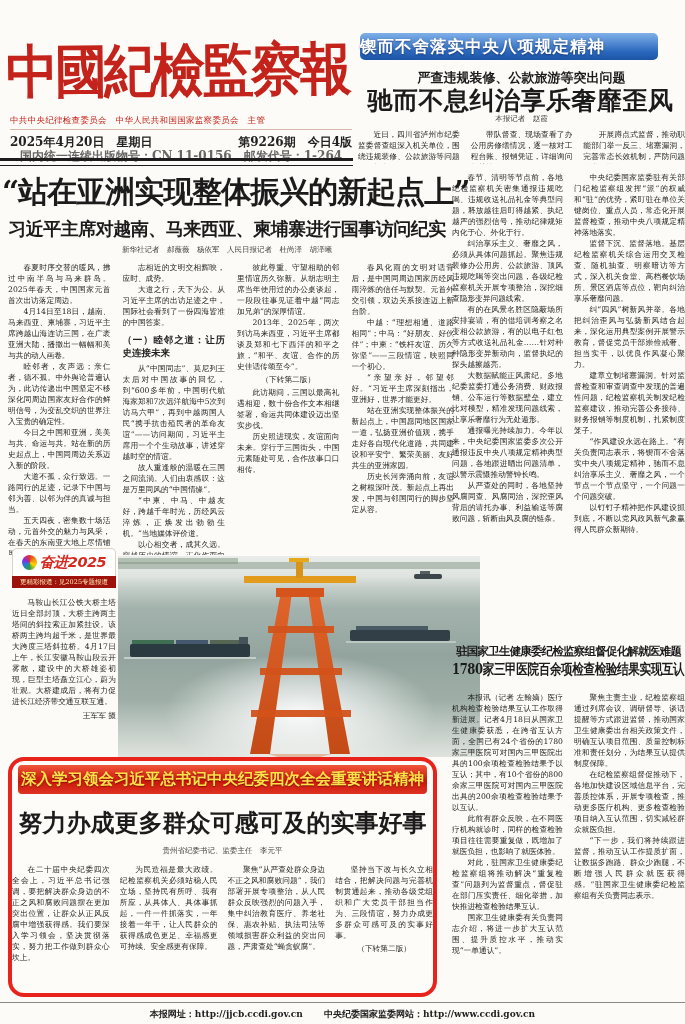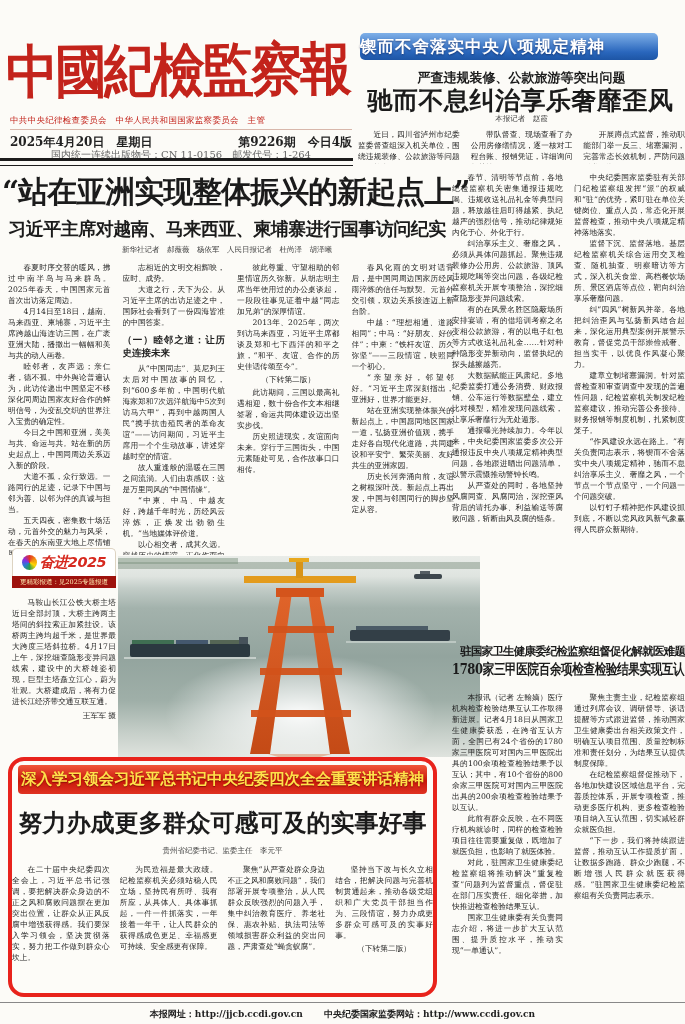--- a/index.html
+++ b/index.html
@@ -4,21 +4,21 @@
 <style>
   html,body{margin:0;padding:0;background:#e8e6e0;}
   #page{position:relative;width:685px;height:1024px;background:#fcfbf7;margin:0 auto;
         font-family:"DejaVu Serif","Liberation Serif",serif;color:#1b1b1b;overflow:hidden;}
   
   .mast-title{position:absolute;left:6px;top:26px;width:349px;height:88px;font-size:52px;line-height:88px;
         font-weight:bold;color:#c3231b;letter-spacing:-3px;white-space:nowrap;transform:scaleY(1.1) rotate(-0.6deg);}
   .mast-org{position:absolute;left:10px;top:115px;width:344px;font-size:8.5px;color:#c3231b;letter-spacing:.3px;}
   .date-row{position:absolute;left:10px;top:129px;width:342px;display:flex;justify-content:space-between;
         font-size:12px;font-weight:bold;color:#222;border-top:1px solid #d8b7ab;padding-top:4px;}
-  .pub-code{position:absolute;left:10px;top:148px;width:342px;text-align:center;font-size:10px;color:#666;}
+  .pub-code{position:absolute;left:10px;top:148px;width:342px;text-align:center;font-size:12px;color:#666;font-weight:bold;}
   .mast-rule{position:absolute;left:0;top:158px;width:353px;height:4px;border-top:3px solid #1d1d1d;border-bottom:1px solid #1d1d1d;}
   
   .banner{position:absolute;left:360px;top:33px;width:298px;height:27px;border-radius:5px;
         background:linear-gradient(180deg,#7fb0e8,#2a67bd 70%,#1d55a5);color:#fff;font-size:16.5px;font-weight:bold;
         text-align:left;line-height:27px;letter-spacing:1px;font-family:"DejaVu Sans","Liberation Sans",sans-serif;
         text-shadow:0 1px 2px rgba(0,0,40,.45);}
   .kicker{position:absolute;left:358px;top:69px;width:327px;text-align:center;font-size:13px;font-weight:bold;}
   .tr-headline{position:absolute;left:356px;top:84px;width:329px;text-align:center;font-size:25px;font-weight:bold;
         letter-spacing:.5px;white-space:nowrap;}
   .tr-byline{position:absolute;left:358px;top:114px;width:327px;text-align:center;font-size:7.5px;color:#444;}
@@ -54,21 +54,21 @@
   
   .redbox{position:absolute;left:8px;top:757px;width:429px;height:240px;border:4px solid #e8231c;border-radius:16px;
         background:#fdfcf8;box-sizing:border-box;}
   .ribbon{margin:4px 6px 0;height:29px;border-radius:4px;color:#ffe14a;font-size:15.5px;font-weight:bold;
         text-align:center;line-height:29px;background:linear-gradient(180deg,#f2563a,#c8170a 55%,#e03322);
         text-shadow:0 1px 1px rgba(90,0,0,.6);font-family:"DejaVu Sans","Liberation Sans",sans-serif;}
   .rb-headline{margin-top:13px;text-align:center;font-size:24px;font-weight:bold;}
   .rb-byline{margin-top:7px;text-align:center;font-size:7.5px;color:#444;}
   .rb-body{margin:8px 0 0;height:106px;display:flex;gap:10px;overflow:hidden;}
   
-  .hosp-kicker{position:absolute;left:452px;top:644px;width:233px;text-align:right;font-size:11.5px;font-weight:bold;
+  .hosp-kicker{position:absolute;left:452px;top:644px;width:233px;text-align:center;font-size:11.5px;font-weight:bold;
         letter-spacing:-.8px;white-space:nowrap;}
   .hosp-headline{position:absolute;left:452px;top:660px;width:280px;font-size:14.5px;font-weight:bold;white-space:nowrap;
         letter-spacing:-.5px;transform:scaleX(.8);transform-origin:left center;}
   .hosp-body{position:absolute;left:452px;top:692px;width:233px;height:300px;display:flex;gap:11px;overflow:hidden;}
   
   .footer-rule{position:absolute;left:0;top:1002px;width:685px;border-top:1px solid #888;}
   .footer{position:absolute;left:0;top:1008px;width:685px;text-align:center;font-size:9px;font-weight:bold;color:#222;}
   .footer span{margin:0 9px;}
 </style>
 </head>
@@ -216,21 +216,21 @@
   </div>
 
   <div class="badge">
     <div class="badge-top">
       <span class="badge-logo"></span>
       <span class="badge-text">奋进2025</span>
     </div>
     <div class="badge-bottom">更精彩报道：见2025专题报道</div>
   </div>
   <div class="caption bt">
-    <p>马鞍山长江公铁大桥主塔近日全部封顶，大桥主跨两主塔间的斜拉索正加紧挂设。该桥两主跨均超千米，是世界最大跨度三塔斜拉桥。4月17日上午，深挖细查隐形变异问题线索，建设中的大桥雄姿初现，巨型主塔矗立江心，蔚为壮观。大桥建成后，将有力促进长江经济带交通互联互通。</p>
+    <p>马鞍山长江公铁大桥主塔近日全部封顶，大桥主跨两主塔间的斜拉索正加紧挂设。该桥两主跨均超千米，是世界最大跨度三塔斜拉桥。4月17日上午，长江安徽马鞍山段云开雾散，建设中的大桥雄姿初现，巨型主塔矗立江心，蔚为壮观。大桥建成后，将有力促进长江经济带交通互联互通。</p>
     <p class="credit">王军军 摄</p>
   </div>
 
   <div class="redbox">
     <div class="ribbon">深入学习领会习近平总书记中央纪委四次全会重要讲话精神</div>
     <div class="rb-headline">努力办成更多群众可感可及的实事好事</div>
     <div class="rb-byline">贵州省纪委书记、监委主任　李元平</div>
     <div class="rb-body bt">
       <div class="col">
           <p>在二十届中央纪委四次全会上，习近平总书记强调，要把解决群众身边的不正之风和腐败问题摆在更加突出位置，让群众从正风反腐中增强获得感。我们要深入学习领会，坚决贯彻落实，努力把工作做到群众心坎上。</p>

